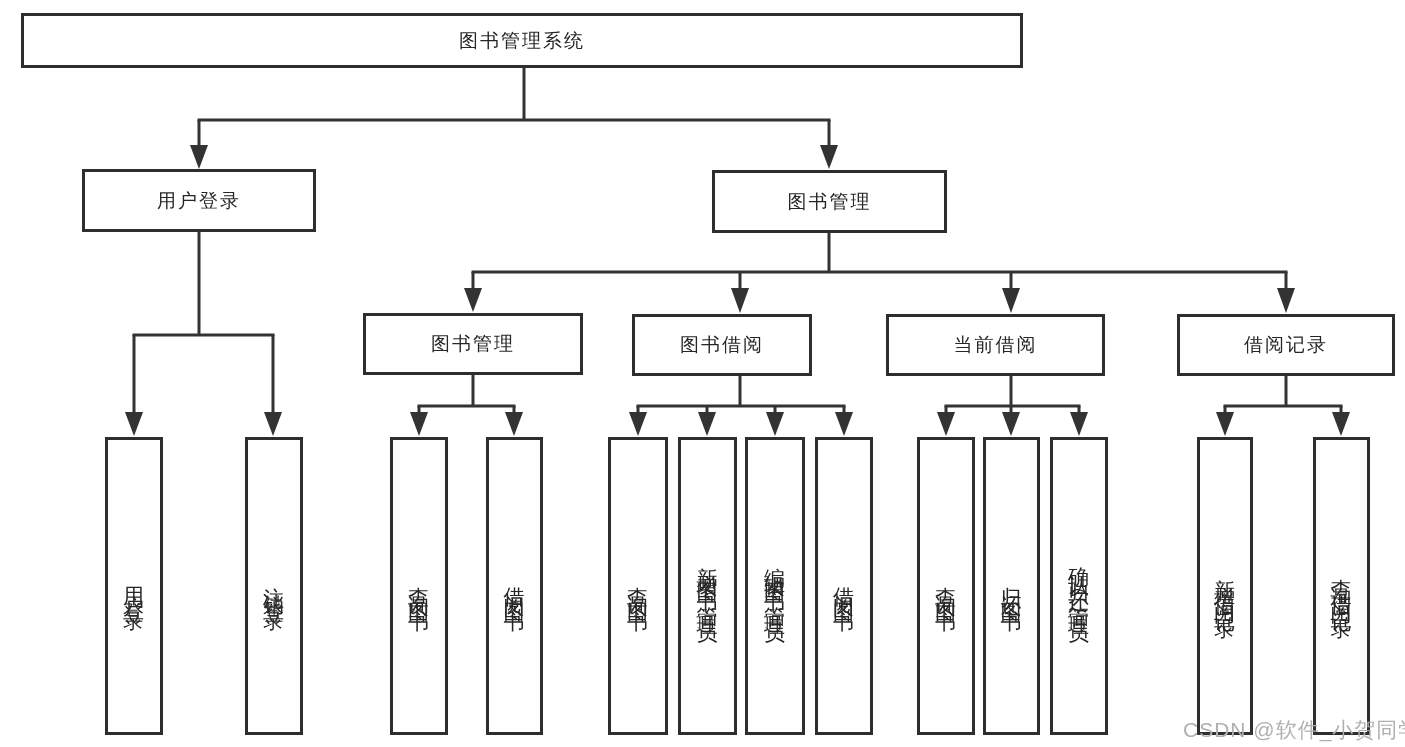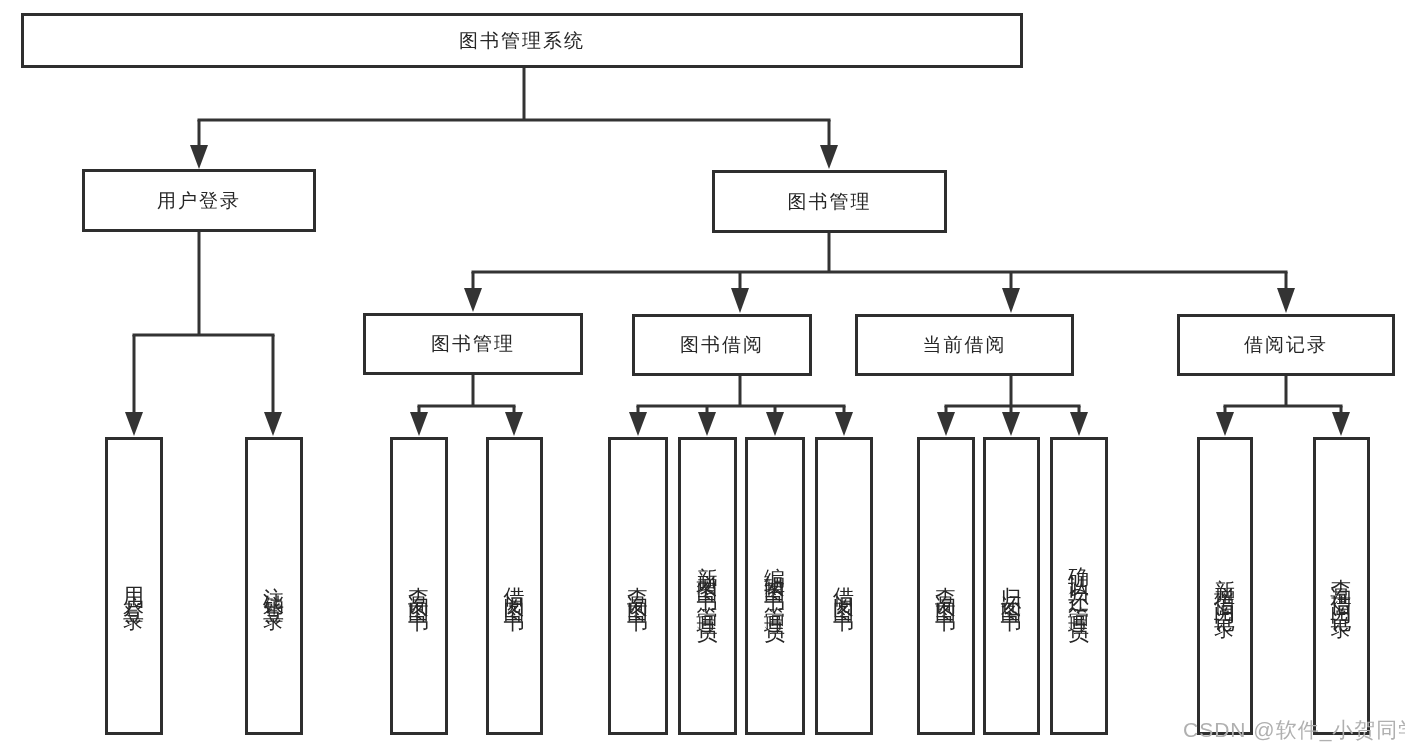--- a/index.html
+++ b/index.html
@@ -131,21 +131,21 @@
     </g>
   </svg>
 
   <div class="node h-node" style="left:21px; top:13px; width:1002px; height:55px;">图书管理系统</div>
 
   <div class="node h-node" style="left:82px; top:169px; width:234px; height:63px;">用户登录</div>
   <div class="node h-node" style="left:712px; top:170px; width:235px; height:63px;">图书管理</div>
 
   <div class="node h-node" style="left:363px; top:313px; width:220px; height:62px;">图书管理</div>
   <div class="node h-node" style="left:632px; top:314px; width:180px; height:62px;">图书借阅</div>
-  <div class="node h-node" style="left:855px; top:314px; width:219px; height:62px;">当前借阅</div>
+  <div class="node h-node" style="left:886px; top:314px; width:219px; height:62px;">当前借阅</div>
   <div class="node h-node" style="left:1177px; top:314px; width:218px; height:62px;">借阅记录</div>
 
   <div class="node v-node" style="left:105px; top:437px; width:58px; height:298px;">
     <span class="vtext">用户登录</span>
   </div>
   <div class="node v-node" style="left:245px; top:437px; width:58px; height:298px;">
     <span class="vtext">注销登录</span>
   </div>
 
   <div class="node v-node" style="left:390px; top:437px; width:58px; height:298px;">

